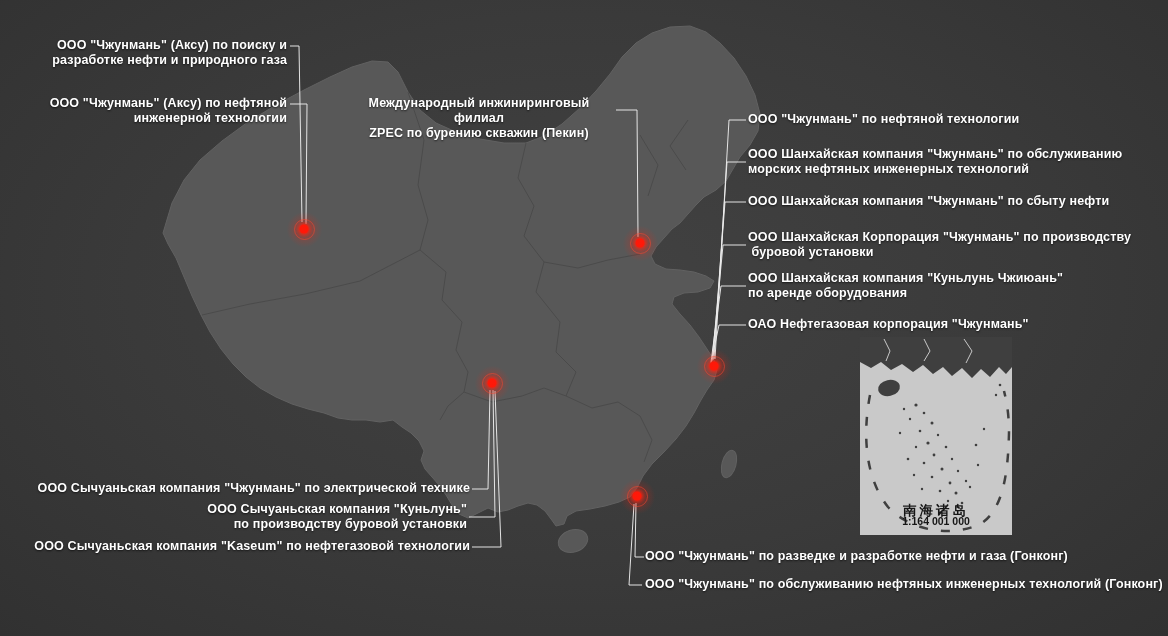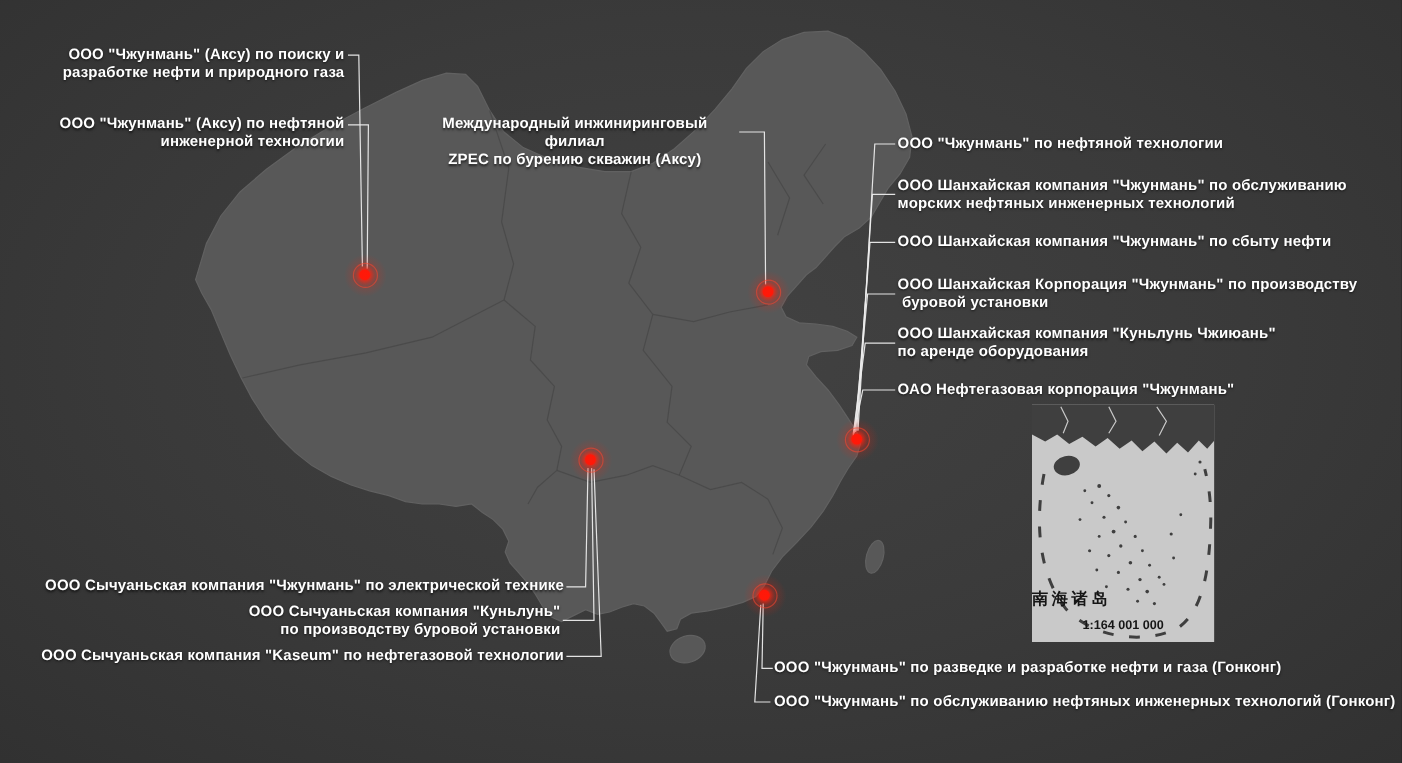--- a/index.html
+++ b/index.html
@@ -33,21 +33,21 @@
   }
   .marker::after {
     content:""; position:absolute; left:50%; top:50%; width:19px; height:19px;
     transform:translate(-50%,-50%); border-radius:50%;
     border:1px solid rgba(255,70,45,.55);
   }
 
   .inset { position:absolute; left:860px; top:337px; width:152px; height:198px; }
   .inset svg { position:absolute; left:0; top:0; }
   .inset-title {
-    position:absolute; left:0; right:0; bottom:27px; text-align:left;
+    position:absolute; left:0; right:0; bottom:15px; text-align:center;
     color:#161616; font-size:13.5px; font-weight:700; letter-spacing:3px;
   }
   .inset-scale {
     position:absolute; left:0; right:0; bottom:8px; text-align:center;
     color:#161616; font-size:10.5px; font-weight:700;
   }
 </style>
 </head>
 <body>
 
@@ -94,21 +94,21 @@
   <div class="marker" style="left:640px; top:243px;"></div>
   <div class="marker" style="left:714px; top:366px;"></div>
   <div class="marker" style="left:492px; top:383px;"></div>
   <div class="marker" style="left:637px; top:496px;"></div>
 
   <div class="label right" style="top:38px;  right:881px;">ООО "Чжунмань" (Аксу) по поиску и
 разработке нефти и природного газа</div>
   <div class="label right" style="top:96px;  right:881px;">ООО "Чжунмань" (Аксу) по нефтяной
 инженерной технологии</div>
   <div class="label center" style="top:96px;  left:345px; width:268px;">Международный инжиниринговый филиал
-ZPEC по бурению скважин (Аксу)</div>
+ZPEC по бурению скважин (Пекин)</div>
 
   <div class="label" style="top:112px; left:748px;">ООО "Чжунмань" по нефтяной технологии</div>
   <div class="label" style="top:147px; left:748px;">ООО Шанхайская компания "Чжунмань" по обслуживанию
 морских нефтяных инженерных технологий</div>
   <div class="label" style="top:194px; left:748px;">ООО Шанхайская компания "Чжунмань" по сбыту нефти</div>
   <div class="label" style="top:230px; left:748px;">ООО Шанхайская Корпорация "Чжунмань" по производству
 &nbsp;буровой установки</div>
   <div class="label" style="top:271px; left:748px;">ООО Шанхайская компания "Куньлунь Чжиюань"
 по аренде оборудования</div>
   <div class="label" style="top:317px; left:748px;">ОАО Нефтегазовая корпорация "Чжунмань"</div>

